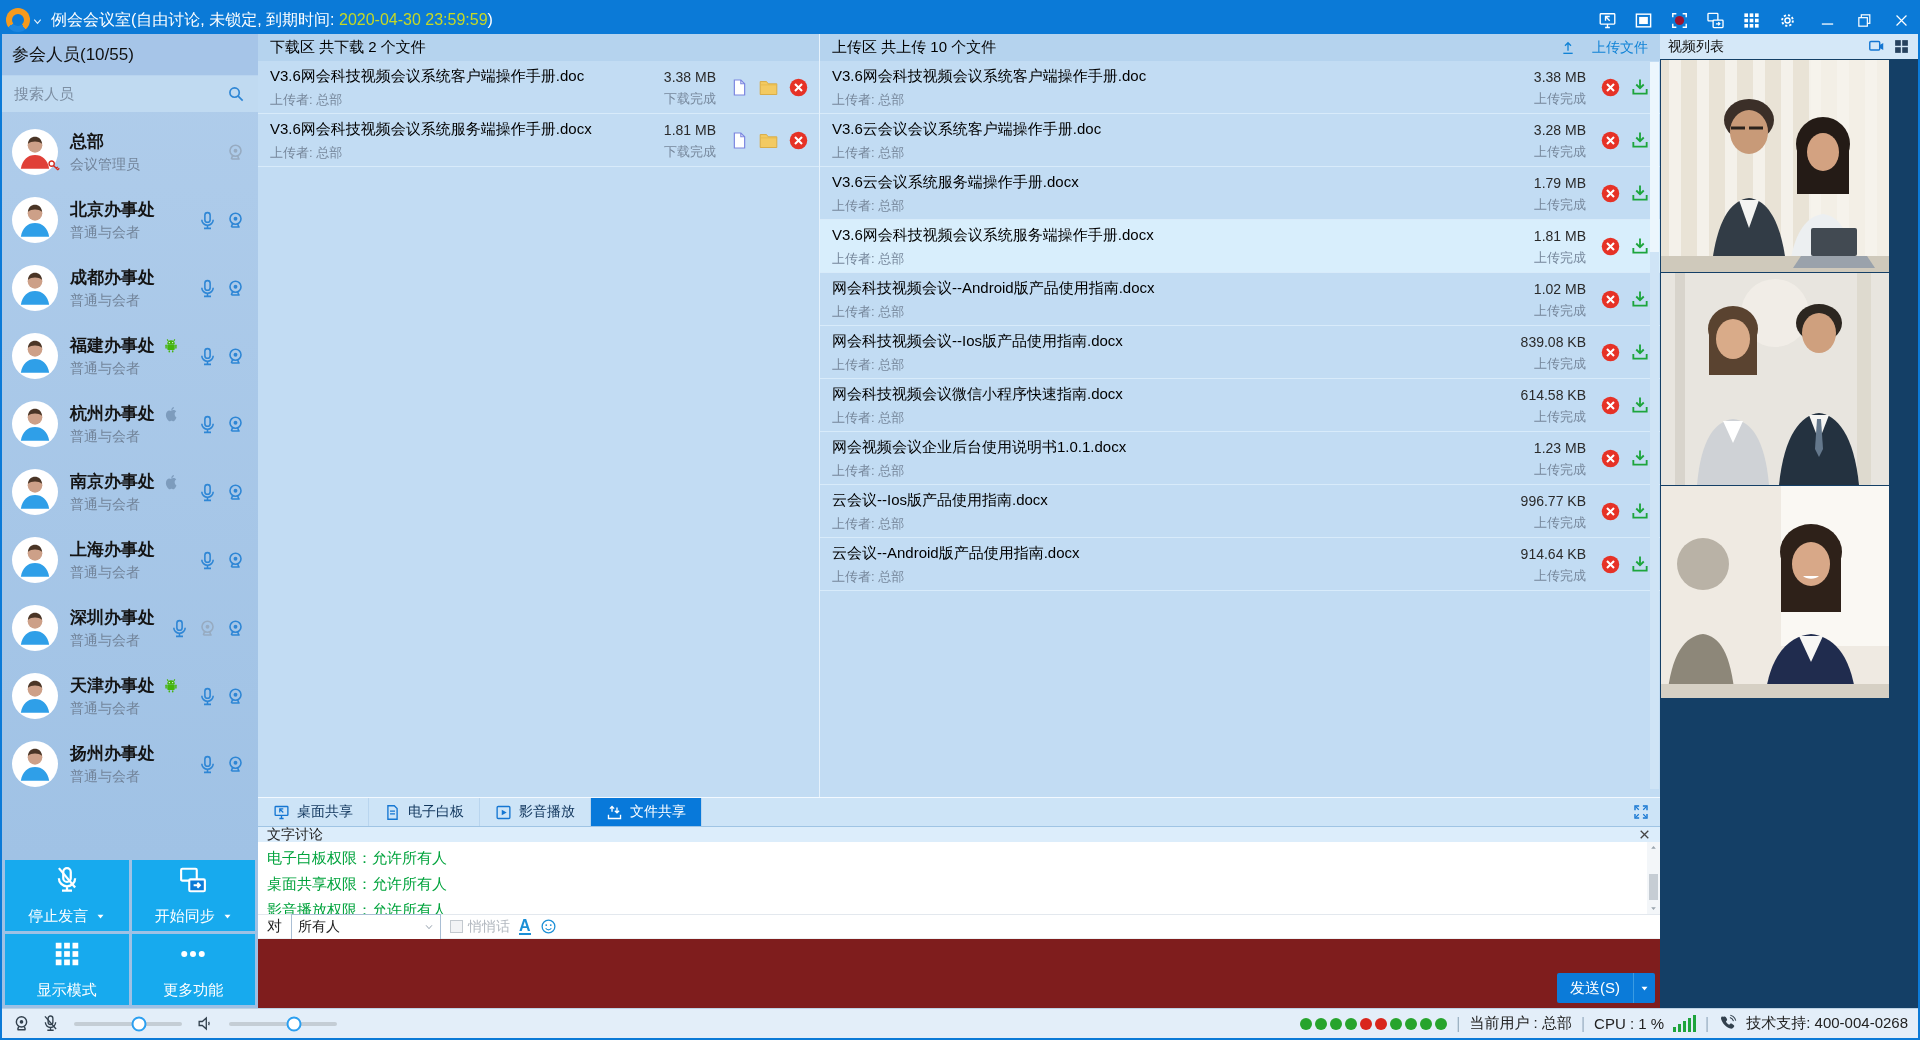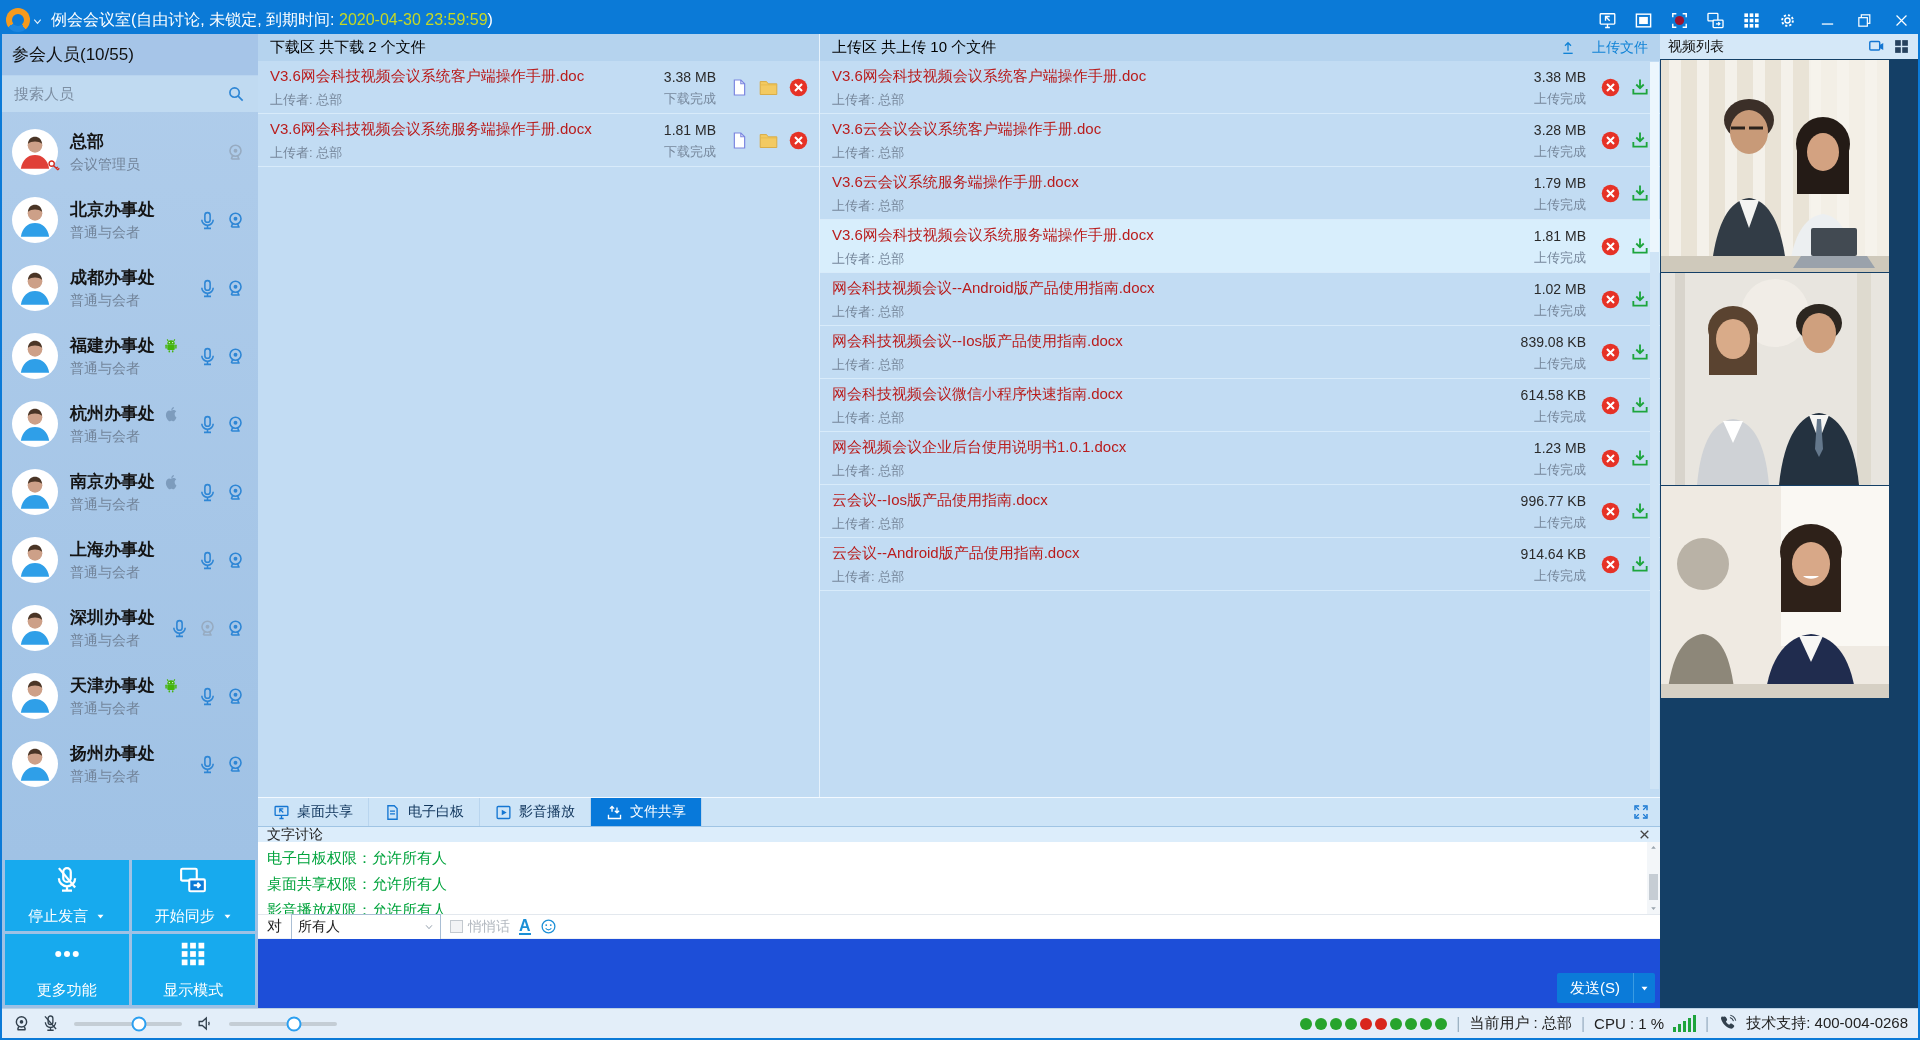--- a/index.html
+++ b/index.html
@@ -56,21 +56,21 @@
   
   .content { flex:1; display:flex; flex-direction:column; min-width:0; background:#c2dcf3; }
   .files-row { flex:1; display:flex; min-height:0; }
   .pane-header { height:27px; display:flex; align-items:center; padding:0 12px; font-size:15px; color:#000;
                  background:#b5d3ee; }
   .dl-pane { width:562px; display:flex; flex-direction:column; border-right:1px solid #e6f2fc; }
   .ul-pane { flex:1; display:flex; flex-direction:column; position:relative; }
   .file-row { height:53px; border-bottom:1px solid #d8ebfa; display:flex; align-items:center; padding:0 10px 0 12px; }
   .file-row.selected { background:#d8eefc; }
   .f-main { flex:1; min-width:0; padding-top:2px; }
-  .f-name { font-size:15px; color:#b91c1c; white-space:nowrap; overflow:hidden; }
+  .f-name { font-size:15px; color:#000000; white-space:nowrap; overflow:hidden; }
   .f-sub { font-size:13px; color:#76879b; margin-top:5px; }
   .f-meta { text-align:right; margin-right:14px; padding-top:2px; }
   .f-size { font-size:14px; color:#2a2a2a; }
   .f-status { font-size:13px; color:#76879b; margin-top:5px; }
   .f-acts { display:flex; align-items:center; gap:9px; }
   .f-acts .ic-wrap { cursor:pointer; }
   .ic-page { width:19px; height:19px; }
   .ic-folder { width:21px; height:21px; }
   .ic-del { width:21px; height:21px; }
   .ic-dl { width:20px; height:20px; }
@@ -100,21 +100,21 @@
   .chat-scroll .arr { position:absolute; left:3px; width:7px; height:7px; color:#9aa4ad; }
   .chat-toolbar { height:25px; display:flex; align-items:center; gap:9px; padding:0 9px; border-top:1px solid #e3e8ee; border-bottom:1px solid #eef1f4; }
   .to-label { font-size:15px; color:#222; }
   .recipient { width:150px; height:20px; border:1px solid #a9bed4; background:#fff; display:flex; align-items:center;
                padding:12px 6px; font-size:14px; color:#222; cursor:pointer; }
   .recipient .chev { margin-left:auto; width:10px; height:10px; color:#8a97a5; }
   .whisper { display:flex; align-items:center; gap:5px; color:#b3b9c0; font-size:14px; }
   .whisper .box { width:13px; height:13px; border:1px solid #c3c9cf; background:#f2f3f5; }
   .font-btn { color:#1b8fd6; font-size:16px; font-weight:bold; border-bottom:2px solid #1b8fd6; line-height:15px; cursor:pointer; }
   .emoji-btn { width:17px; height:17px; color:#1b8fd6; cursor:pointer; }
-  .chat-input { flex:1; position:relative; background:#1d4ed8;text-align:center; }
+  .chat-input { flex:1; position:relative; background:#7f1d1d;text-align:center; }
   .send-btn { position:absolute; right:5px; bottom:5px; height:30px; display:flex; align-items:stretch;
               background:#0b7bd9; color:#fff; border-radius:2px; overflow:hidden; cursor:pointer; }
   .send-main { display:flex; align-items:center; padding:0 13px; font-size:15px; }
   .send-arrow { width:22px; display:flex; align-items:center; justify-content:center; border-left:1px solid #3a9be2; }
   .send-arrow .dd { width:9px; height:9px; }
 
   
   .videopane { width:258px; background:#143f66; display:flex; flex-direction:column; }
   .vp-header { height:25px; background:#d5e8f8; display:flex; align-items:center; padding:0 8px; font-size:14px; color:#111;gap:39px; }
   .vp-hicons { margin-left:auto; display:flex; gap:8px; }
@@ -622,45 +622,45 @@
                 <span class="ic-wrap dd">
                   <svg viewBox="0 0 24 24">
                     <path d="M4 7l8 10 8-10z" fill="currentColor"></path>
                   </svg>
                 </span>
               </div>
             </div>
             <div class="sb-btn">
               <span class="ic-wrap ">
                 <svg viewBox="0 0 24 24">
-                  <circle cx="5" cy="12" r="2.4" fill="currentColor"></circle>
-                  <circle cx="12" cy="12" r="2.4" fill="currentColor"></circle>
-                  <circle cx="19" cy="12" r="2.4" fill="currentColor"></circle>
-                </svg>
-              </span>
-              <div class="lbl-line">
-                <span>更多功能</span>
-              </div>
-            </div>
-            <div class="sb-btn">
-              <span class="ic-wrap ">
-                <svg viewBox="0 0 24 24">
                   <rect x="3" y="3" width="4.6" height="4.6" fill="currentColor"></rect>
                   <rect x="9.7" y="3" width="4.6" height="4.6" fill="currentColor"></rect>
                   <rect x="16.4" y="3" width="4.6" height="4.6" fill="currentColor"></rect>
                   <rect x="3" y="9.7" width="4.6" height="4.6" fill="currentColor"></rect>
                   <rect x="9.7" y="9.7" width="4.6" height="4.6" fill="currentColor"></rect>
                   <rect x="16.4" y="9.7" width="4.6" height="4.6" fill="currentColor"></rect>
                   <rect x="3" y="16.4" width="4.6" height="4.6" fill="currentColor"></rect>
                   <rect x="9.7" y="16.4" width="4.6" height="4.6" fill="currentColor"></rect>
                   <rect x="16.4" y="16.4" width="4.6" height="4.6" fill="currentColor"></rect>
                 </svg>
               </span>
               <div class="lbl-line">
                 <span>显示模式</span>
+              </div>
+            </div>
+            <div class="sb-btn">
+              <span class="ic-wrap ">
+                <svg viewBox="0 0 24 24">
+                  <circle cx="5" cy="12" r="2.4" fill="currentColor"></circle>
+                  <circle cx="12" cy="12" r="2.4" fill="currentColor"></circle>
+                  <circle cx="19" cy="12" r="2.4" fill="currentColor"></circle>
+                </svg>
+              </span>
+              <div class="lbl-line">
+                <span>更多功能</span>
               </div>
             </div>
           </div>
       </aside>
 
       <main class="content">
         <div class="files-row">
           <section class="dl-pane">
             <div class="pane-header">下载区 共下载 2 个文件</div>
             <div id="dl-list">

